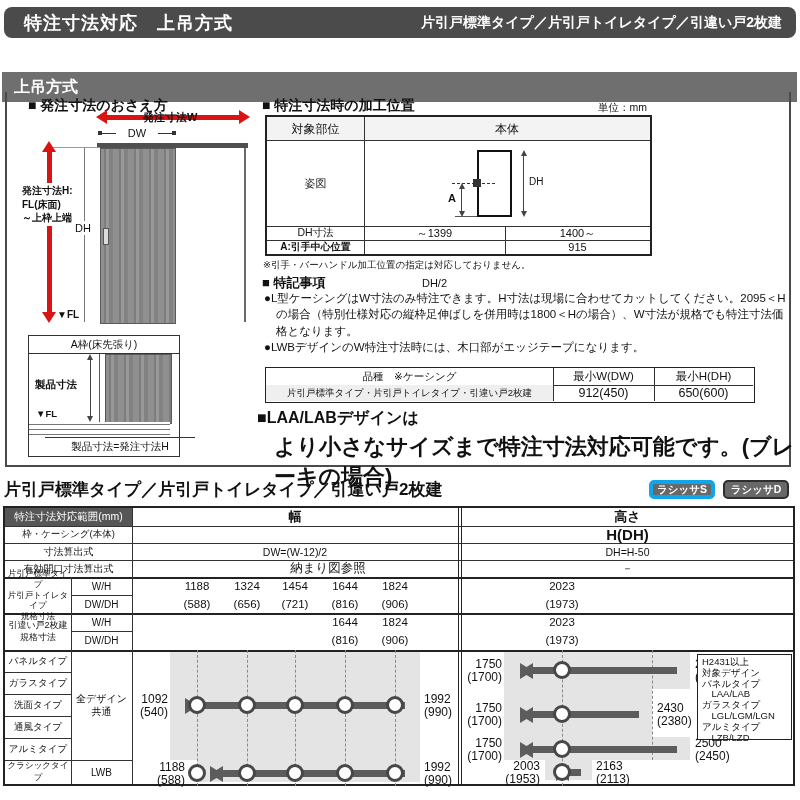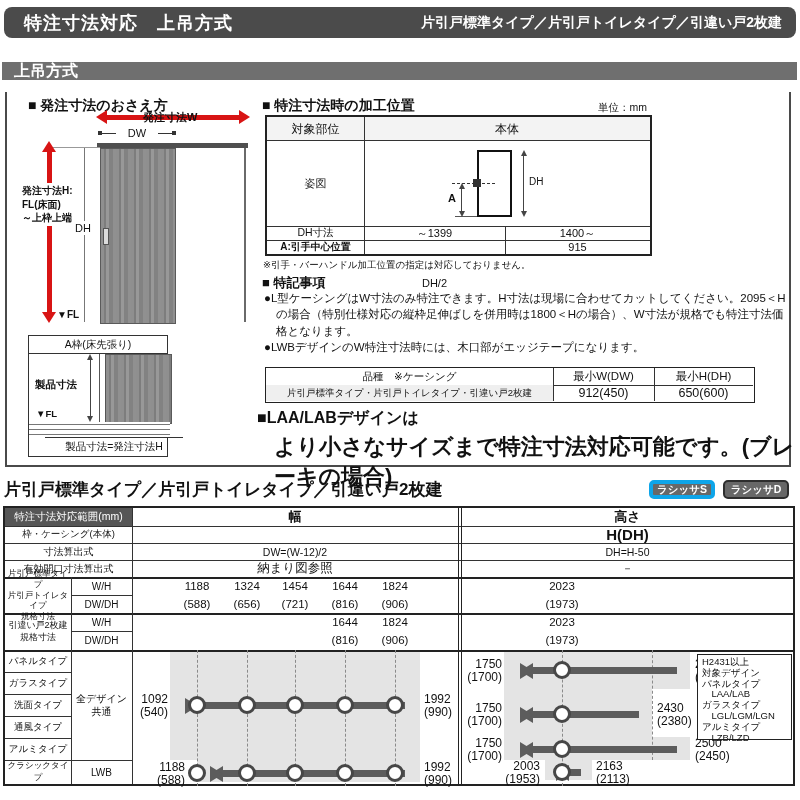--- a/index.html
+++ b/index.html
@@ -33,21 +33,21 @@
 </head>
 <body>
 
 <div id="page">
 
   <div class="abs" style="left:4px;top:7px;width:792px;height:31px;background:#4b4b4b;border-radius:8px;">
     <div class="abs lctr" style="left:20px;top:0;height:31px;width:260px;color:#fff;font-weight:bold;font-size:18px;letter-spacing:1px;">特注寸法対応　上吊方式</div>
     <div class="abs rctr" style="right:14px;top:0;height:31px;width:470px;color:#fff;font-weight:bold;font-size:14px;">片引戸標準タイプ／片引戸トイレタイプ／引違い戸2枚建</div>
   </div>
 
-  <div class="abs lctr" style="left:2px;top:62px;width:795px;height:18px;background:#6f6f6f;text-align:center;">
+  <div class="abs lctr" style="left:2px;top:72px;width:795px;height:30px;background:#6f6f6f;text-align:center;">
     <span style="color:#fff;font-weight:bold;font-size:16px;margin-left:12px;">上吊方式</span>
   </div>
 
   <div class="abs" style="left:5px;top:92px;width:786px;height:375px;border:2px solid #4a4a4a;border-top:none;box-sizing:border-box;"></div>
 
   <div class="abs" style="left:28px;top:97px;font-weight:bold;font-size:14px;">■ 発注寸法のおさえ方</div>
 
   <div class="rbody" style="left:106px;top:115px;width:134px;height:5px;"></div>
   <div class="rah" style="left:96px;top:110px;border-top:7px solid transparent;border-bottom:7px solid transparent;border-right:11px solid #d81414;"></div>
   <div class="rah" style="left:239px;top:110px;border-top:7px solid transparent;border-bottom:7px solid transparent;border-left:11px solid #d81414;"></div>
@@ -70,21 +70,21 @@
 ～上枠上端</div>
 
   <div class="vl" style="left:84px;top:148px;height:174px;background:#777;"></div>
   <div class="abs" style="left:72px;top:221px;font-size:11px;background:#fff;padding:1px 3px;z-index:3;">DH</div>
 
   <div class="abs wood" style="left:100px;top:148px;width:74px;height:174px;"></div>
   <div class="abs" style="left:103px;top:228px;width:4px;height:15px;background:#dcdcdc;border:1px solid #555;"></div>
 
   <div class="abs" style="left:57px;top:309px;font-size:10px;font-weight:bold;z-index:4;background:#fff;">▼FL</div>
 
-  <div class="abs" style="left:28px;top:335px;width:140px;height:122px;border:1.5px solid #333;box-sizing:border-box;background:#fff;">
+  <div class="abs" style="left:28px;top:335px;width:152px;height:122px;border:1.5px solid #333;box-sizing:border-box;background:#fff;">
     <div class="ctr" style="position:absolute;left:0;top:0;width:100%;height:18px;border-bottom:1px solid #333;font-size:10.5px;box-sizing:border-box;">A枠(床先張り)</div>
     <div class="abs wood" style="left:76px;top:18px;width:65px;height:68px;border-left:1px solid #555;"></div>
     <div class="abs" style="left:70px;top:18px;width:1px;height:68px;background:#555;"></div>
     <div class="abs" style="left:61px;top:20px;width:1px;height:64px;background:#444;"></div>
     <div class="rah" style="left:58px;top:18px;border-left:3.5px solid transparent;border-right:3.5px solid transparent;border-bottom:6px solid #444;"></div>
     <div class="rah" style="left:58px;top:80px;border-left:3.5px solid transparent;border-right:3.5px solid transparent;border-top:6px solid #444;"></div>
     <div class="abs" style="left:6px;top:42px;font-size:10.5px;font-weight:bold;background:#fff;">製品寸法</div>
     <div class="abs" style="left:7px;top:72px;font-size:9.5px;font-weight:bold;">▼FL</div>
     <div class="abs" style="left:0;top:86px;width:141px;height:15px;background:repeating-linear-gradient(0deg,#fff 0 2px,#777 2px 3px,#fff 3px 5px);"></div>
     <div class="ctr" style="position:absolute;left:16px;bottom:0;width:100%;height:19px;border-top:1px solid #333;font-size:10.5px;box-sizing:border-box;">製品寸法=発注寸法H</div>
@@ -185,21 +185,21 @@
     <div class="cellt" style="left:0;top:0;width:127px;height:18px;background:#565656;color:#fff;font-size:10.5px;">特注寸法対応範囲(mm)</div>
     <div class="cellt" style="left:127px;top:0;width:326px;height:18px;font-size:13px;font-weight:bold;">幅</div>
     <div class="cellt" style="left:457px;top:0;width:331px;height:18px;font-size:13px;font-weight:bold;">高さ</div>
 
     <div class="cellt" style="left:0;top:18px;width:127px;height:17px;font-size:9.5px;">枠・ケーシング(本体)</div>
     <div class="cellt" style="left:457px;top:18px;width:331px;height:17px;font-size:15px;font-weight:bold;">H(DH)</div>
     <div class="cellt" style="left:0;top:35px;width:127px;height:17px;font-size:10px;">寸法算出式</div>
     <div class="cellt" style="left:127px;top:35px;width:326px;height:17px;font-size:10.5px;">DW=(W-12)/2</div>
     <div class="cellt" style="left:457px;top:35px;width:331px;height:17px;font-size:10.5px;">DH=H-50</div>
     <div class="cellt" style="left:0;top:52px;width:127px;height:17px;font-size:10px;">有効開口寸法算出式</div>
-    <div class="cellt" style="left:127px;top:52px;width:326px;height:17px;font-size:12.5px;">納まり図参照</div>
+    <div class="cellt" style="left:127px;top:52px;width:326px;height:17px;font-size:12.5px;padding-left:33px;">納まり図参照</div>
     <div class="cellt" style="left:457px;top:52px;width:331px;height:17px;font-size:11px;">－</div>
 
     <div class="cellt prel" style="left:0;top:69px;width:66px;height:36px;font-size:8.5px;line-height:1.25;">片引戸標準タイプ
 片引戸トイレタイプ
 規格寸法</div>
     <div class="cellt" style="left:66px;top:69px;width:61px;height:18px;font-size:10px;">W/H</div>
     <div class="cellt" style="left:66px;top:87px;width:61px;height:18px;font-size:10px;">DW/DH</div>
     <div class="cellt" style="left:170px;top:69px;width:44px;height:18px;font-size:11.5px;">1188</div>
     <div class="cellt" style="left:220px;top:69px;width:44px;height:18px;font-size:11.5px;">1324</div>
     <div class="cellt" style="left:268px;top:69px;width:44px;height:18px;font-size:11.5px;">1454</div>

